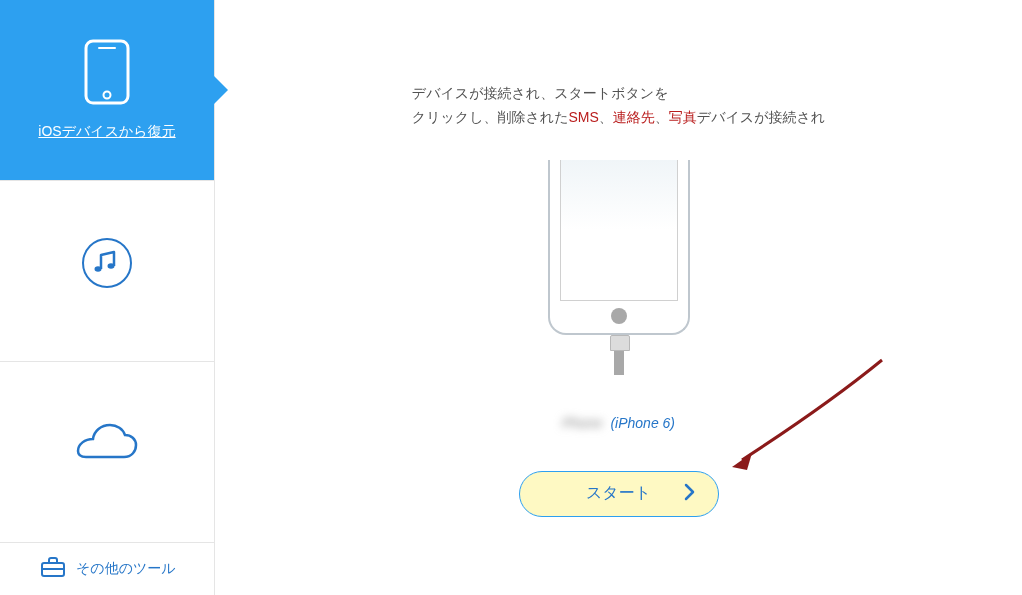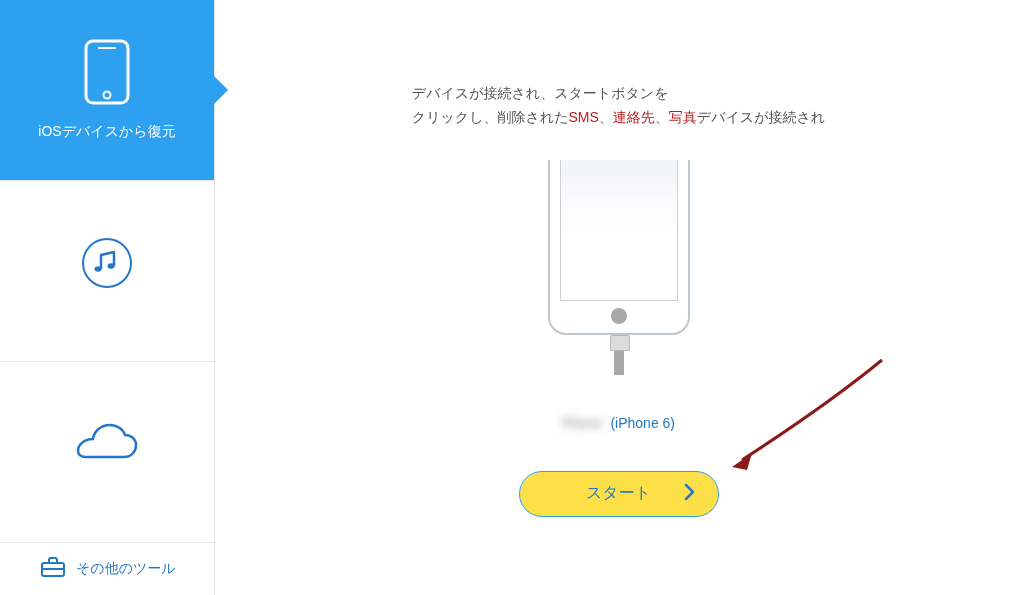--- a/index.html
+++ b/index.html
@@ -1,39 +1,39 @@
 <!DOCTYPE html>
 <html><head>
   <meta charset="utf-8">
   <style>
     * { margin: 0; padding: 0; box-sizing: border-box; }
     body { font-family: 'Meiryo', 'Hiragino Kaku Gothic Pro', sans-serif; background: #fff; width: 1022px; height: 595px; overflow: hidden; position: relative; }
     .app { display: flex; height: 595px; }
     .sidebar { width: 215px; background: #fff; border-right: 1px solid #e5e5e5; display: flex; flex-direction: column; }
-    .sidebar-item { height: 181px; display: flex; flex-direction: column; align-items: center; justify-content: center; border-bottom: 1px solid #e5e5e5; cursor: pointer; position: relative; padding: 0 20px; text-align: center; color: #2676c8; }
+    .sidebar-item { height: 181px; display: flex; flex-direction: column; align-items: center; justify-content: center; border-bottom: 1px solid #e5e5e5; cursor: pointer; position: relative; padding: 0 20px; text-align: center; color: #2676c8; text-decoration: underline; }
     .sidebar-item.active { background: #2da0f0; color: #fff; }
     .sidebar-item.active::after { content: ''; position: absolute; right: -14px; top: 50%; transform: translateY(-50%); width: 0; height: 0; border-top: 14px solid transparent; border-bottom: 14px solid transparent; border-left: 14px solid #2da0f0; }
     .sidebar-item .icon-wrap { margin-bottom: 12px; }
     .sidebar-item .label { font-size: 14px; line-height: 1.5; }
     .sidebar-footer { height: 52px; display: flex; align-items: center; padding-left: 40px; color: #2676c8; cursor: pointer; }
     .sidebar-footer .icon-wrap { margin-right: 10px; }
     .sidebar-footer .label { font-size: 14px; }
     .main { flex: 1; position: relative; display: flex; flex-direction: column; align-items: center; }
     .instruction { margin-top: 82px; font-size: 14px; color: #525252; line-height: 1.7; }
     .instruction .highlight { color: #b91c1c; }
     .device { margin-top: 30px; position: relative; width: 142px; height: 175px; }
     .device-body { width: 142px; height: 175px; border: 2px solid #bfc7ce; border-top: none; border-radius: 0 0 18px 18px; background: #fff; position: relative; overflow: hidden; }
     .device-screen { position: absolute; top: 0; left: 10px; right: 10px; bottom: 32px; border: 1px solid #d0d0d0; border-top: none; background: linear-gradient(180deg, #f0f5f8 0%, #fff 50%); }
     .device-home { position: absolute; bottom: 9px; left: 50%; transform: translateX(-50%); width: 16px; height: 16px; border-radius: 50%; background: #a8a8a8; }
     .device-cable { width: 10px; height: 40px; background: #a8a8a8; margin: 0 auto; position: relative; }
     .device-cable::before { content: ''; position: absolute; top: 0; left: -4px; width: 18px; height: 14px; background: #dcdcdc; border: 1px solid #b8b8b8; border-radius: 2px 2px 0 0; }
-    .device-info { margin-top: 40px; font-size: 14px; display: flex; align-items: center; gap: 8px; }
+    .device-info { margin-top: 40px; font-size: 14px; display: flex; align-items: center; gap: 8px; font-style: italic; }
     .device-name { filter: blur(4px); color: #888; user-select: none; }
     .device-model { color: #2676c8; }
-    .start-button { margin-top: 40px; width: 200px; height: 46px; border: 1.5px solid #2da0f0; border-radius: 23px; background: #fde047; color: #2676c8; font-size: 16px; display: flex; align-items: center; justify-content: center; gap: 40px; cursor: pointer; position: relative; }
+    .start-button { margin-top: 40px; width: 200px; height: 46px; border: 1.5px solid #2da0f0; border-radius: 23px; background: #fef9c3; color: #2676c8; font-size: 16px; display: flex; align-items: center; justify-content: center; gap: 40px; cursor: pointer; position: relative; }
     .start-button .chevron { position: absolute; right: 22px; }
     .arrow-annotation { position: absolute; top: 355px; right: 135px; pointer-events: none; }
   </style>
 </head>
 <body>
 
 <div class="app">
   <div class="sidebar">
     <div class="sidebar-item active">
       <div class="icon-wrap">

